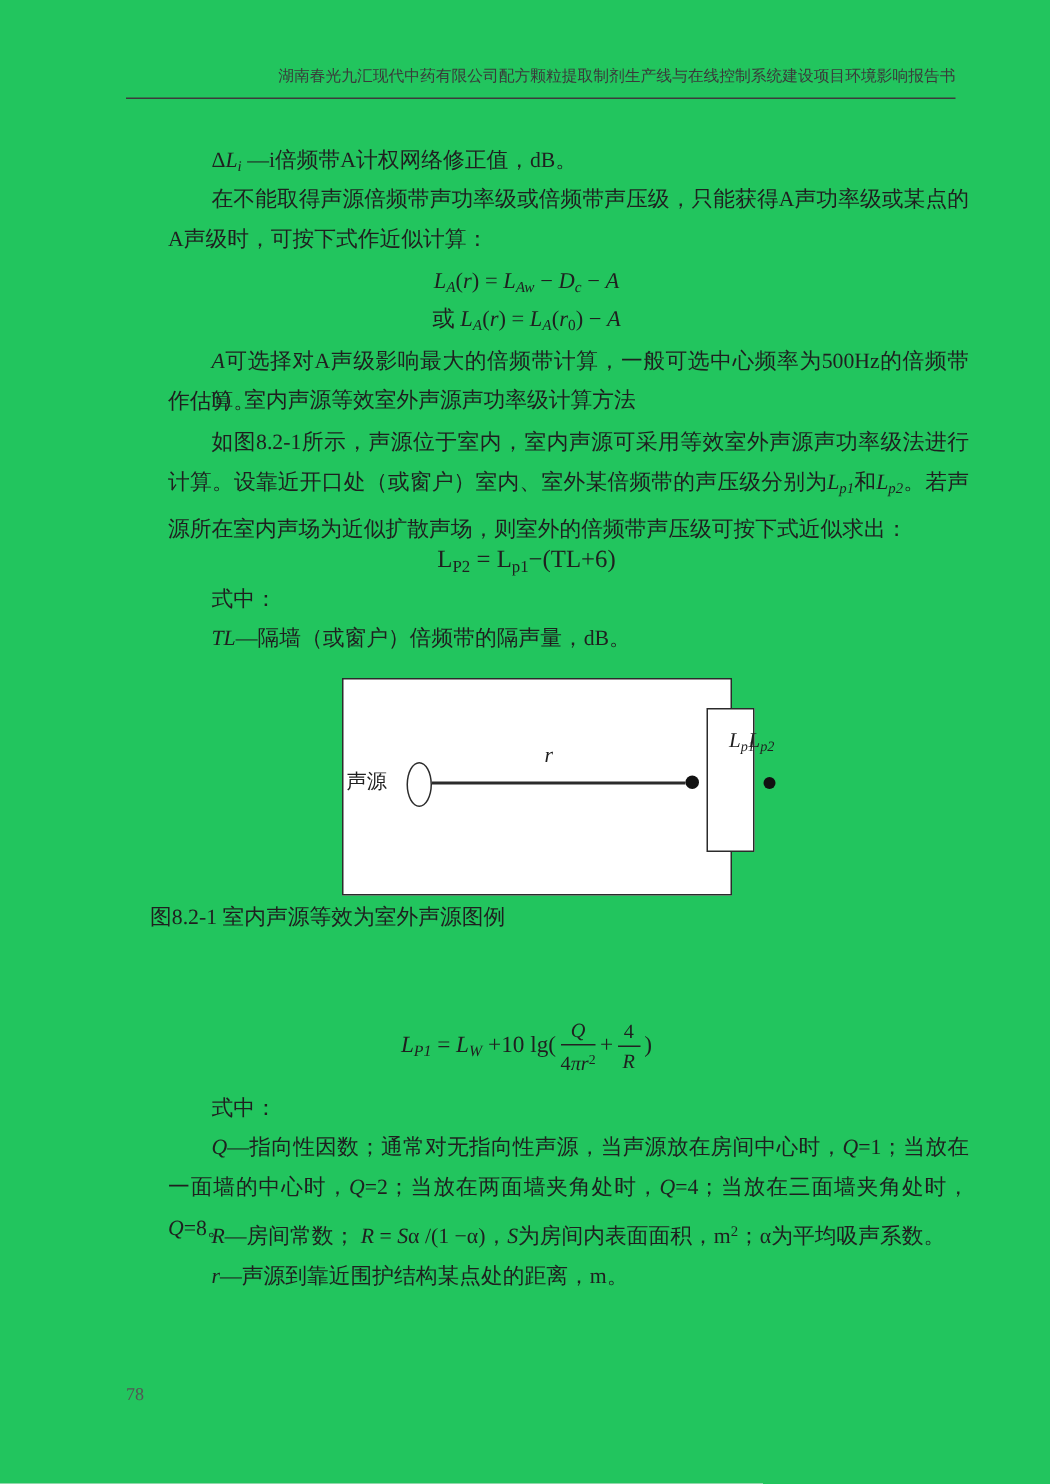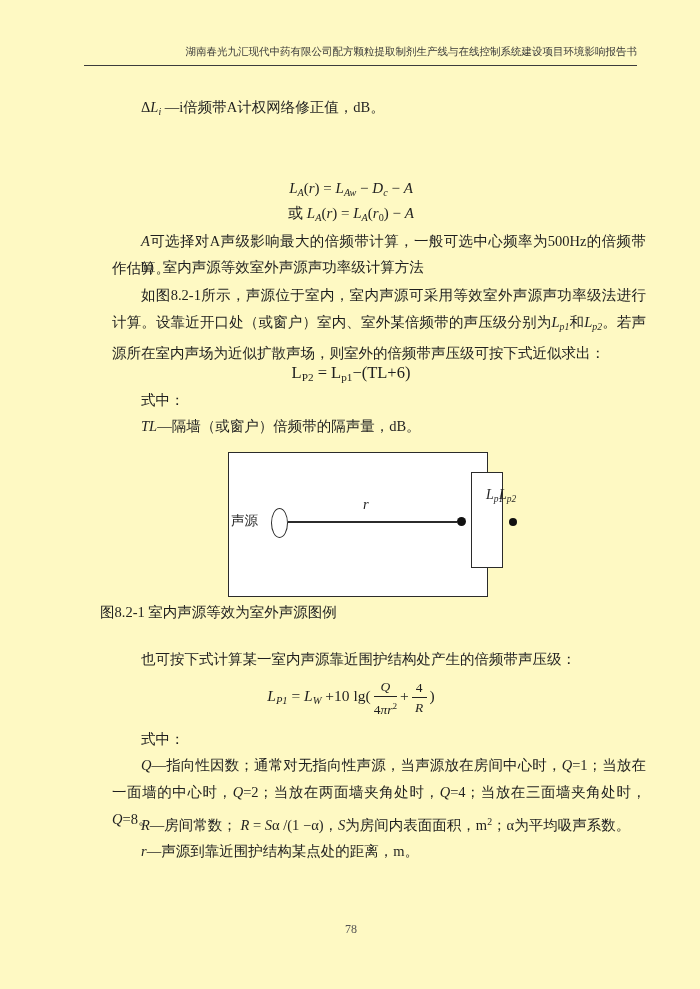--- a/index.html
+++ b/index.html
@@ -1,19 +1,19 @@
 <!DOCTYPE html>
 <html><head>
 <meta charset="utf-8">
 <style>
   html,body{margin:0;padding:0;background:#e8e8e8;}
   .page{
     position:relative;
     width:700px;height:989px;
-    background:#fef9c3;
+    background:#22c55e;
     font-family:"Liberation Serif","DejaVu Serif",serif;
     color:#1f1f1f;
     overflow:hidden;
   }
   
   .header{
     position:absolute;left:84px;top:44px;width:553px;
     text-align:right;
     font-size:10.5px;line-height:16px;color:#3a3a3a;
     border-bottom:1.5px solid #3c3c3c;
@@ -50,33 +50,34 @@
   .fig-ellipse{position:absolute;left:271px;top:508px;width:15px;height:28px;border:1.5px solid #2b2b2b;border-radius:50%;background:#fff;z-index:2;}
   .fig-srclabel{position:absolute;left:231px;top:513px;font-size:13.5px;line-height:16px;z-index:3;}
   .fig-line{position:absolute;left:288px;top:521px;width:169px;height:1.5px;background:#2b2b2b;z-index:2;}
   .fig-rlabel{position:absolute;left:363px;top:496px;font-size:14.5px;font-style:italic;line-height:16px;z-index:3;}
   .fig-dot1{position:absolute;left:457px;top:517px;width:9px;height:9px;border-radius:50%;background:#111;z-index:4;}
   .fig-dot2{position:absolute;left:509px;top:518px;width:8px;height:8px;border-radius:50%;background:#111;z-index:4;}
   .fig-lp1{position:absolute;left:443px;top:487px;font-size:14px;line-height:16px;z-index:4;margin-left:43px;}
   .fig-lp2{position:absolute;left:499px;top:487px;font-size:14px;line-height:16px;z-index:4;}
   .fig-caption{position:absolute;left:100px;top:602px;width:534px;text-align:left;font-size:14.5px;line-height:20px;}
   
-  .footer{position:absolute;left:84px;top:922px;width:534px;text-align:center;font-size:12px;color:#555;}
+  .footer{position:absolute;left:84px;top:922px;width:534px;text-align:left;font-size:12px;color:#555;}
 </style>
 </head>
 <body>
 
 <div class="page">
 
   <div class="header">
     <span>湖南春光九汇现代中药有限公司配方颗粒提取制剂生产线与在线控制系统建设项目环境影响报告书</span>
   </div>
 
   <div class="block indent" style="top:94px"><span class="seg-n">Δ</span><span class="seg-i">L</span><span class="seg-si">i</span><span class="seg-n"> —i倍频带A计权网络修正值，dB。</span></div>
 
+  <div class="block indent" style="top:120px">在不能取得声源倍频带声功率级或倍频带声压级，只能获得A声功率级或某点的A声级时，可按下式作近似计算：</div>
 
   <div class="formula" style="top:176px"><span class="seg-i">L</span><span class="seg-si">A</span><span class="seg-n">(</span><span class="seg-i">r</span><span class="seg-n">) = </span><span class="seg-i">L</span><span class="seg-si">Aw</span><span class="seg-n"> − </span><span class="seg-i">D</span><span class="seg-si">c</span><span class="seg-n"> − </span><span class="seg-i">A</span></div>
 
   <div class="formula" style="top:201px"><span class="seg-n">或  </span><span class="seg-i">L</span><span class="seg-si">A</span><span class="seg-n">(</span><span class="seg-i">r</span><span class="seg-n">) = </span><span class="seg-i">L</span><span class="seg-si">A</span><span class="seg-n">(</span><span class="seg-i">r</span><span class="seg-sn">0</span><span class="seg-n">) − </span><span class="seg-i">A</span></div>
 
   <div class="block indent" style="top:228px"><span class="seg-i">A</span><span class="seg-n">可选择对A声级影响最大的倍频带计算，一般可选中心频率为500Hz的倍频带作估算。</span></div>
 
   <div class="block indent" style="top:254px">b）室内声源等效室外声源声功率级计算方法</div>
 
   <div class="block indent" style="top:282px"><span class="seg-n">如图8.2-1所示，声源位于室内，室内声源可采用等效室外声源声功率级法进行计算。设靠近开口处（或窗户）室内、室外某倍频带的声压级分别为</span><span class="seg-i">L</span><span class="seg-si">p1</span><span class="seg-n">和</span><span class="seg-i">L</span><span class="seg-si">p2</span><span class="seg-n">。若声源所在室内声场为近似扩散声场，则室外的倍频带声压级可按下式近似求出：</span></div>
@@ -92,21 +93,20 @@
   <div class="fig-ellipse"></div>
   <div class="fig-srclabel">声源</div>
   <div class="fig-line"></div>
   <div class="fig-rlabel">r</div>
   <div class="fig-dot1"></div>
   <div class="fig-lp1"><span class="seg-i">L</span><span class="seg-si">p1</span></div>
   <div class="fig-dot2"></div>
   <div class="fig-lp2"><span class="seg-i">L</span><span class="seg-si">p2</span></div>
   <div class="fig-caption">图8.2-1 室内声源等效为室外声源图例</div>
 
-  <div class="block indent" style="top:646px">也可按下式计算某一室内声源靠近围护结构处产生的倍频带声压级：</div>
 
   <div class="formula f-lp1" style="top:678px">
     <span><span class="seg-i">L</span><span class="seg-si">P1</span><span class="seg-n"> = </span><span class="seg-i">L</span><span class="seg-si">W</span><span class="seg-n"> +10 lg(</span></span><span class="frac"><span class="num"><span class="seg-i">Q</span></span><span class="den"><span class="seg-n">4</span><span class="seg-i">π</span><span class="seg-i">r</span><span class="seg-sp">2</span></span></span><span><span class="seg-n">+</span></span><span class="frac"><span class="num"><span class="seg-n">4</span></span><span class="den"><span class="seg-i">R</span></span></span><span><span class="seg-n">)</span></span>
   </div>
 
   <div class="block indent" style="top:726px">式中：</div>
 
   <div class="block indent" style="top:752px"><span class="seg-i">Q</span><span class="seg-n">—指向性因数；通常对无指向性声源，当声源放在房间中心时，</span><span class="seg-i">Q</span><span class="seg-n">=1；当放在一面墙的中心时，</span><span class="seg-i">Q</span><span class="seg-n">=2；当放在两面墙夹角处时，</span><span class="seg-i">Q</span><span class="seg-n">=4；当放在三面墙夹角处时，</span><span class="seg-i">Q</span><span class="seg-n">=8。</span></div>
 
   <div class="block indent" style="top:808px"><span class="seg-i">R</span><span class="seg-n">—房间常数；  </span><span class="seg-i">R</span><span class="seg-n"> = </span><span class="seg-i">S</span><span class="seg-n">α /(1 −α)，</span><span class="seg-i">S</span><span class="seg-n">为房间内表面面积，m</span><span class="seg-sp">2</span><span class="seg-n">；α为平均吸声系数。</span></div>

